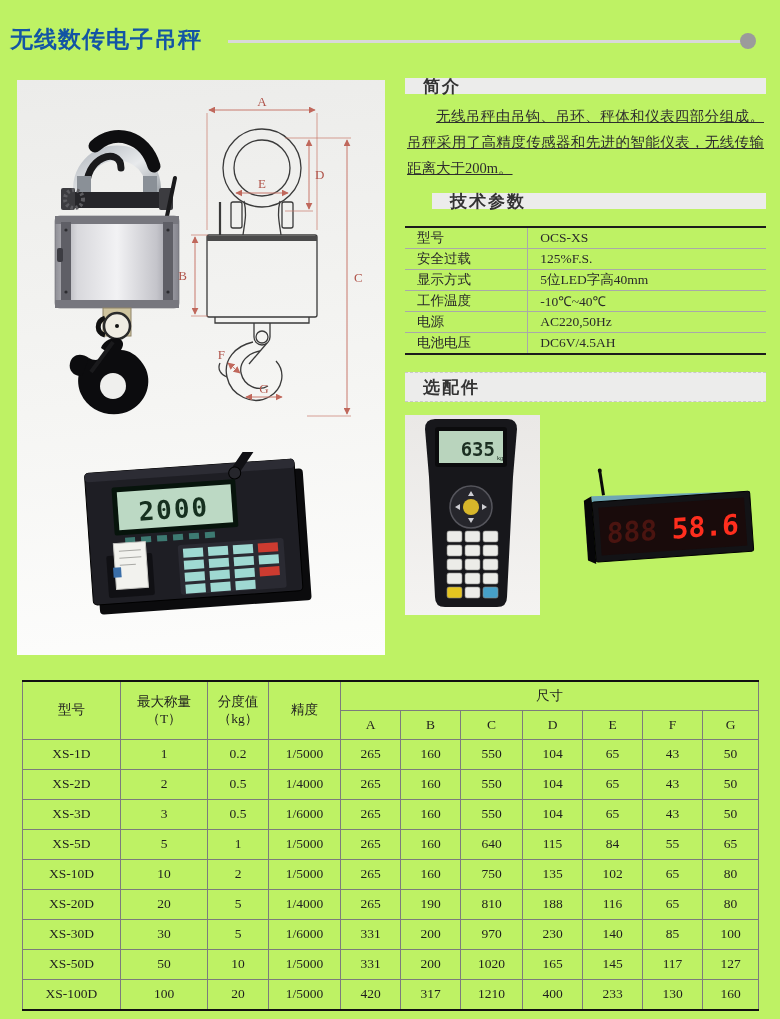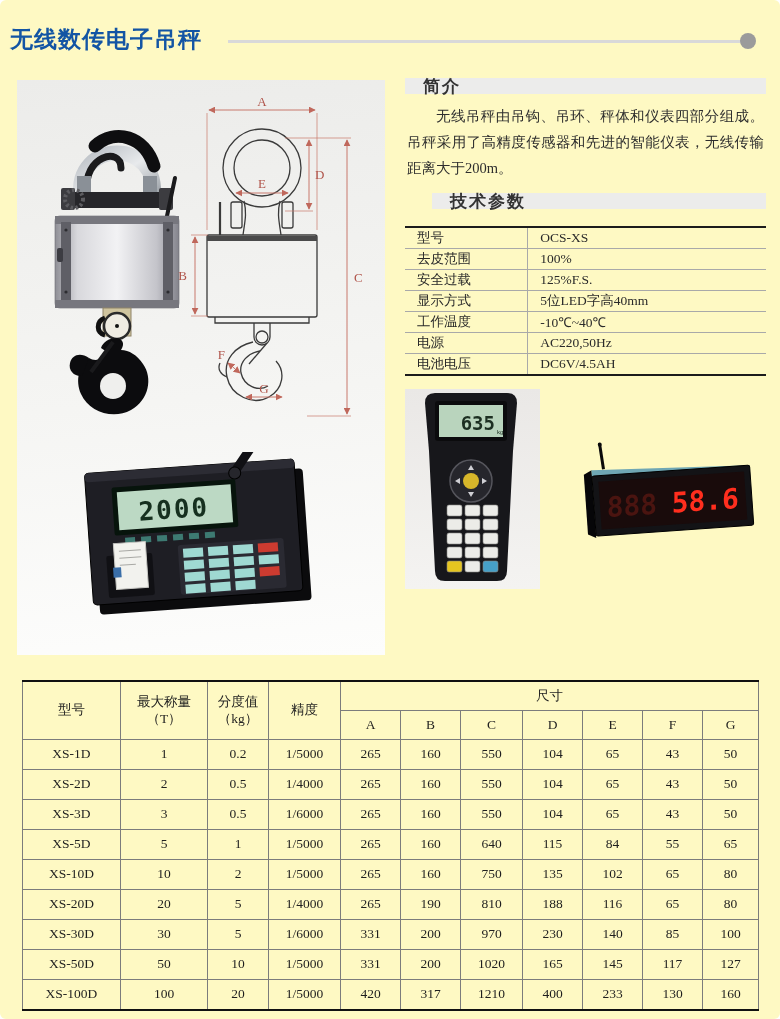--- a/index.html
+++ b/index.html
@@ -1,36 +1,36 @@
 <!DOCTYPE html>
 <html><head>
 <meta charset="utf-8">
 <style>
   html,body { margin:0; padding:0; background:#ffffff; }
-  .page { position:relative; width:780px; height:1019px; background:#fef9c3; overflow:hidden;
-          font-family:"Liberation Sans",sans-serif;border-radius:6px; }
+  .page { position:relative; width:780px; height:1019px; background:#bef264; overflow:hidden;
+          font-family:"Liberation Sans",sans-serif; }
 
   
   .title { position:absolute; left:10px; top:24px; font-size:23px; font-weight:bold;
            color:#1355a4; letter-spacing:1px; }
   .title-rule { position:absolute; left:228px; top:40px; width:514px; height:3px; background:#d9d9d9; }
   .title-dot  { position:absolute; left:740px; top:33px; width:16px; height:16px;
                 border-radius:50%; background:#9b9b9b; }
 
   
   .left-panel { position:absolute; left:17px; top:80px; width:368px; height:575px;
                 background:linear-gradient(175deg,#ececea 0%,#f5f5f3 55%,#fdfdfc 100%); }
 
   
   .right-col { position:absolute; left:405px; top:78px; width:361px; }
   .sec-head { height:16px; background:#ececeb; display:flex; align-items:center;
               padding-left:18px; font-size:17px; font-weight:bold; color:#333; letter-spacing:2px; }
   .sec-head.dashed { border-top:1px dashed #c9c9c9; border-bottom:1px dashed #c9c9c9; height:28px; }
   .intro-text { margin:9px 2px 0 2px; font-family:"Liberation Serif",serif; font-size:14.5px;
-                line-height:1.8; color:#2e2e2e; text-align:justify; text-indent:2em; }
+                line-height:1.8; color:#2e2e2e; text-align:justify; text-indent:2em;text-decoration:underline; }
   .sec-head.tech { margin-top:12px;margin-left:27px; }
   .sec-head.acc  { margin-top:17px; }
 
   .tech-table { width:100%; border-collapse:collapse; margin-top:17px;
                 border-top:2px solid #1c1c1c; border-bottom:2px solid #1c1c1c;
                 font-family:"Liberation Serif",serif; font-size:13.5px; color:#2a2a2a; }
   .tech-table td { height:20px; border-bottom:1px solid #a9a9a9; padding:0 0 0 12px; }
   .tech-table tr:last-child td { border-bottom:none; }
   .tech-table .tp-label { width:34%; border-right:1px solid #a9a9a9; }
 
@@ -217,24 +217,20 @@
     <div class="intro-text">无线吊秤由吊钩、吊环、秤体和仪表四部分组成。吊秤采用了高精度传感器和先进的智能仪表，无线传输距离大于200m。</div>
 
     <div class="sec-head tech">技术参数</div>
     <table class="tech-table">
       <tbody id="tech-body">
           <tr>
             <td class="tp-label">型号</td>
             <td class="tp-value">OCS-XS</td>
           </tr>
           <tr>
-            <td class="tp-label">去皮范围</td>
-            <td class="tp-value">100%</td>
-          </tr>
-          <tr>
             <td class="tp-label">安全过载</td>
             <td class="tp-value">125%F.S.</td>
           </tr>
           <tr>
             <td class="tp-label">显示方式</td>
             <td class="tp-value">5位LED字高40mm</td>
           </tr>
           <tr>
             <td class="tp-label">工作温度</td>
             <td class="tp-value">-10℃~40℃</td>
@@ -243,20 +239,21 @@
             <td class="tp-label">电源</td>
             <td class="tp-value">AC220,50Hz</td>
           </tr>
           <tr>
             <td class="tp-label">电池电压</td>
             <td class="tp-value">DC6V/4.5AH</td>
           </tr>
         </tbody>
     </table>
 
+    <div class="sec-head dashed acc">选配件</div>
 
     <div class="photos">
 
       <div class="handheld-wrap">
         <svg width="135" height="196" viewBox="0 0 135 196">
           <g transform="translate(6,0)">
             <path d="M14,14 Q14,4 24,4 L96,4 Q106,4 106,14 L102,62 L18,62 Z" fill="#17171b"></path>
             <rect x="24" y="12" width="72" height="40" rx="3" fill="#0b0b0d"></rect>
             <rect x="28" y="16" width="64" height="32" fill="#b9d4bd"></rect>
             <text x="84" y="41" text-anchor="end" font-family="DejaVu Sans Mono,monospace" font-size="19" font-weight="bold" fill="#1c2f22">635</text>

